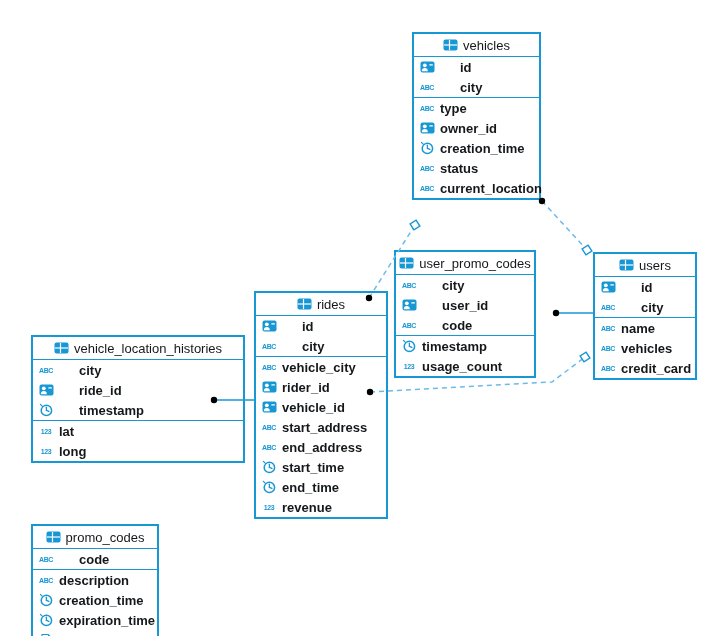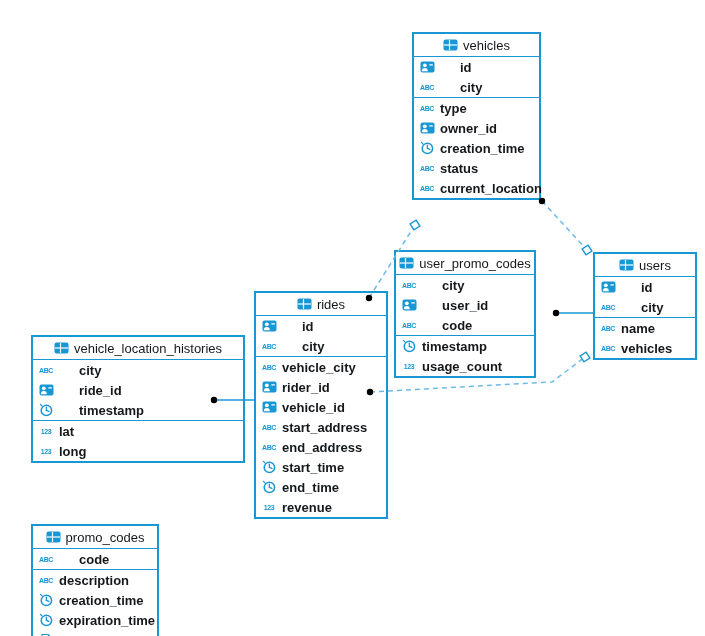--- a/index.html
+++ b/index.html
@@ -253,20 +253,24 @@
       </div>
       <div class="er-section">
         <div class="trow">
           <span class="ticon txt">ABC</span>
           <span class="cname">name</span>
         </div>
         <div class="trow">
           <span class="ticon txt">ABC</span>
           <span class="cname">vehicles</span>
         </div>
+        <div class="trow">
+          <span class="ticon txt">ABC</span>
+          <span class="cname">credit_card</span>
+        </div>
       </div>
     </div>
     <div class="er-table" style="left: 254px; top: 291px; width: 134px;">
       <div class="er-header">
         <span class="hicon">
           <svg width="15" height="12" viewBox="0 0 15 12">
             <rect x="0.5" y="0.5" width="14" height="11" rx="2" fill="#1897d5"></rect>
             <line x1="1" y1="6" x2="14" y2="6" stroke="#fff" stroke-width="1.2"></line>
             <line x1="6.5" y1="1" x2="6.5" y2="11" stroke="#fff" stroke-width="1.2"></line>
           </svg>

